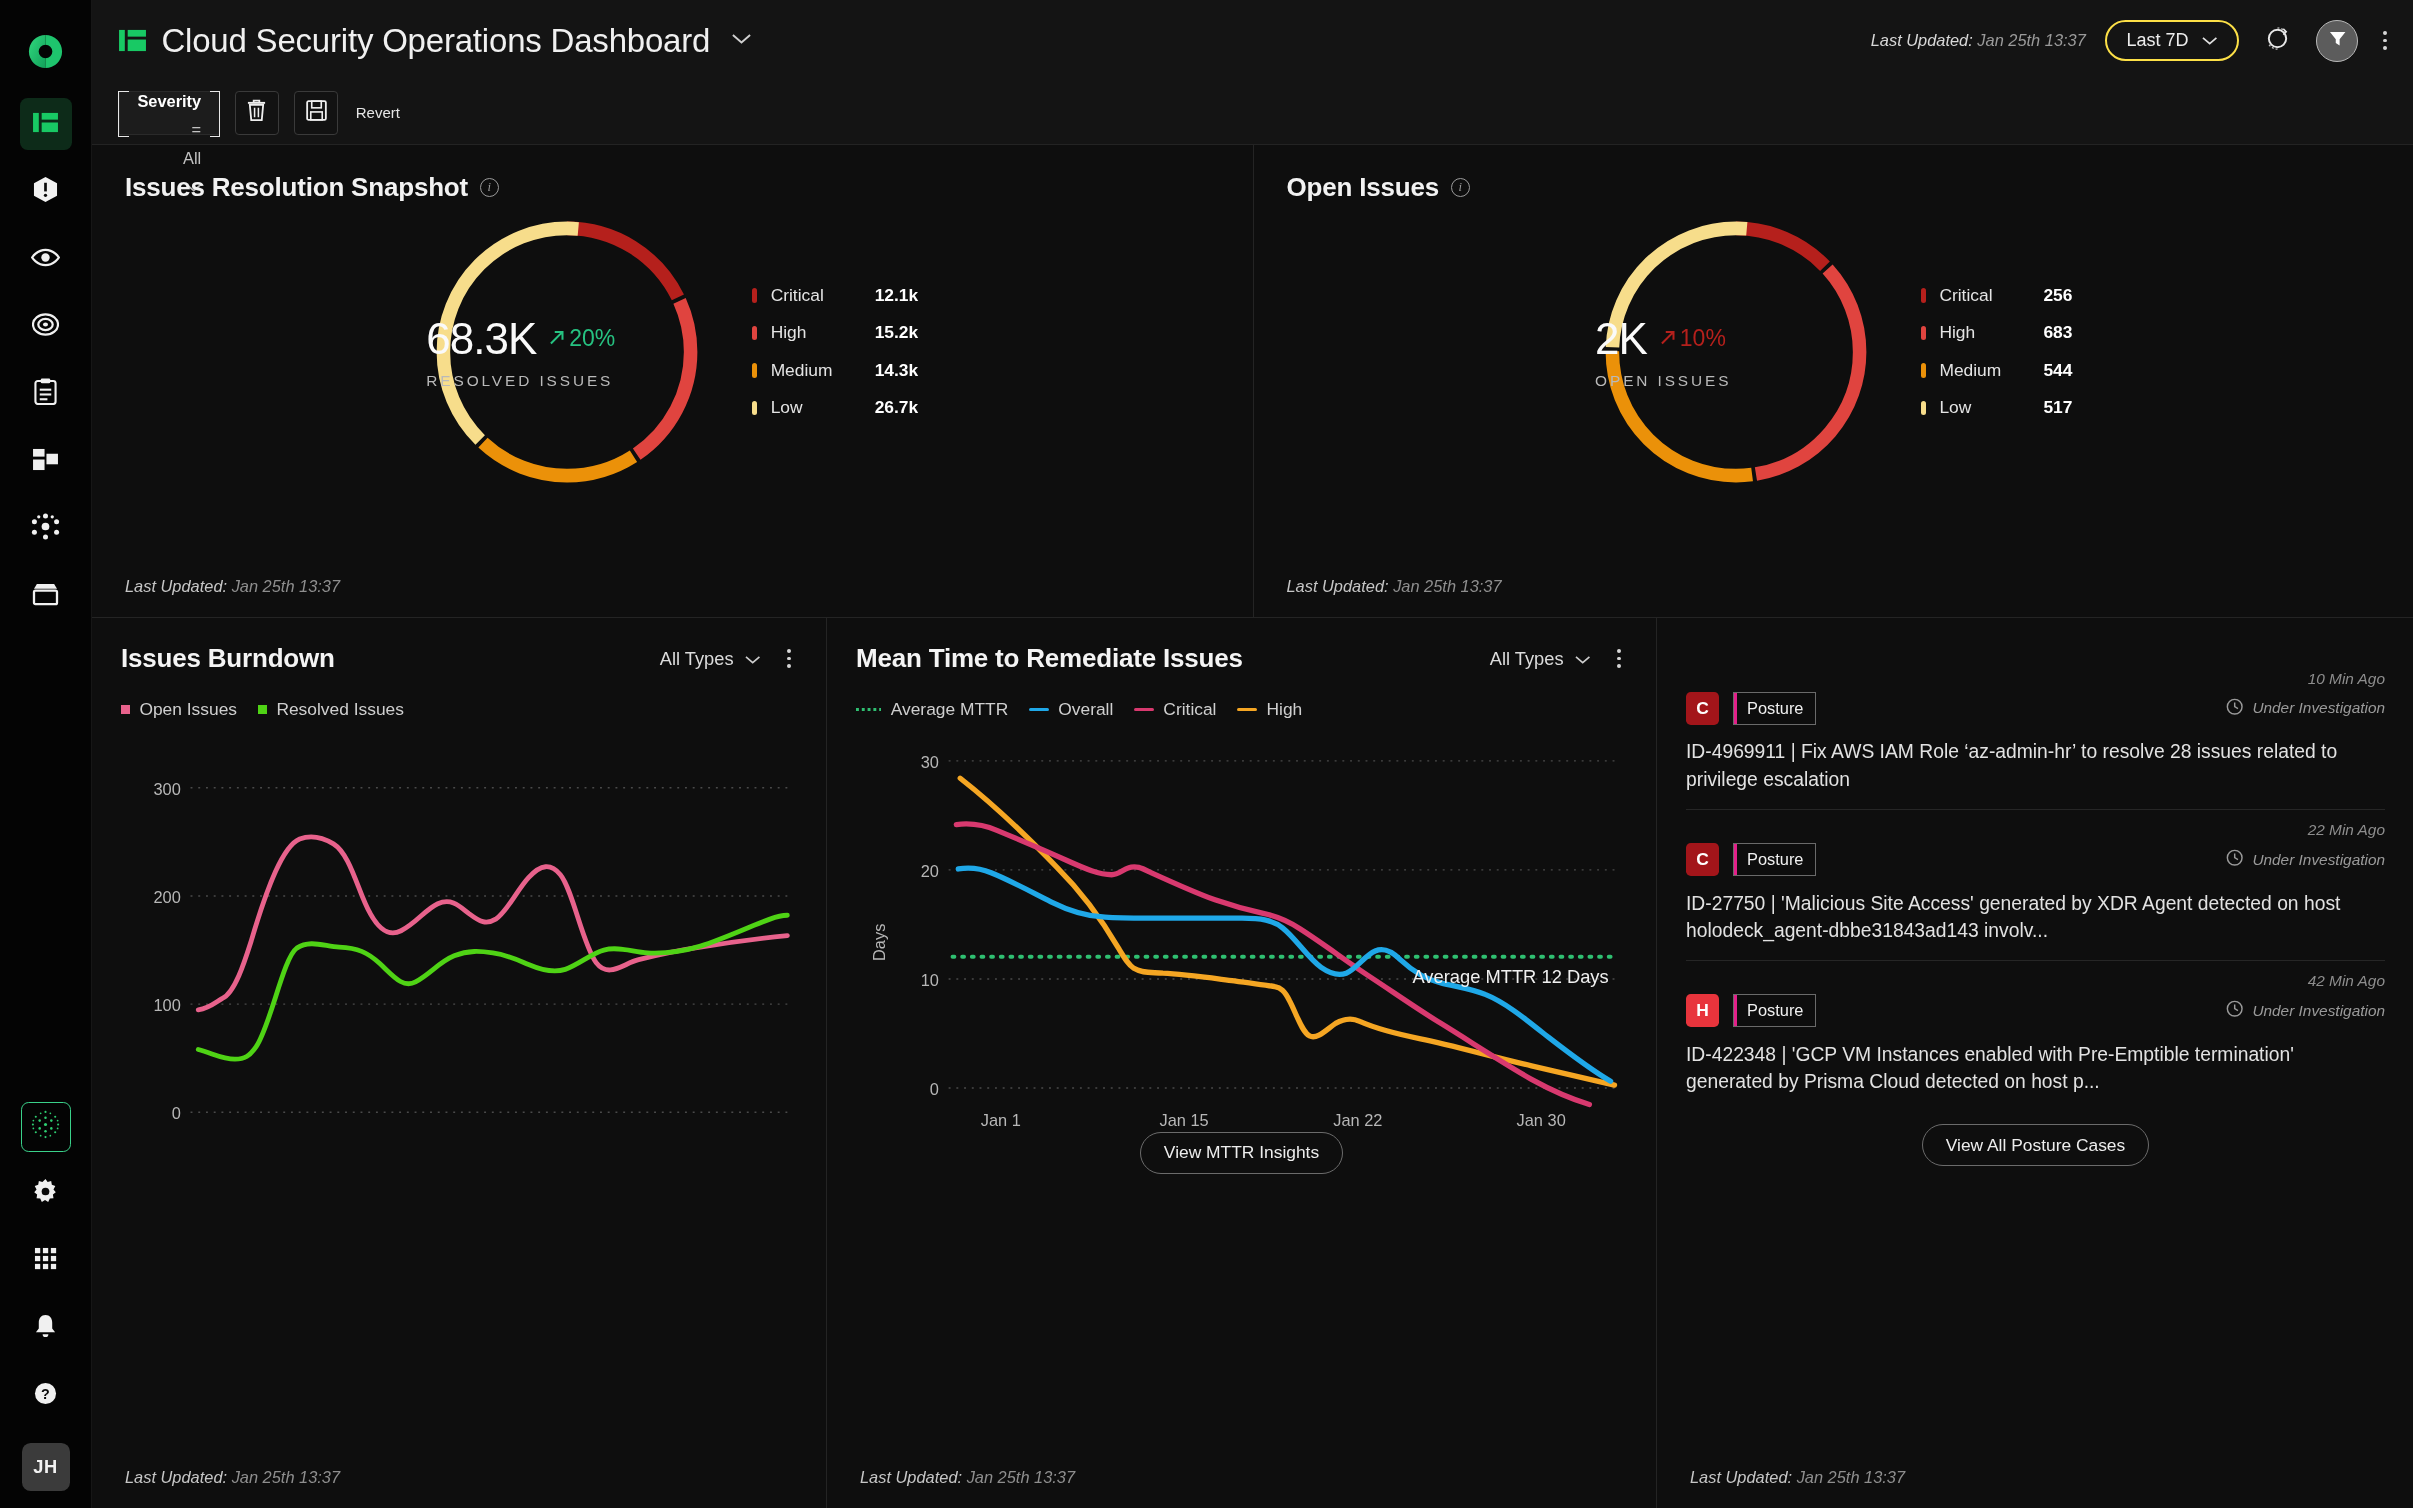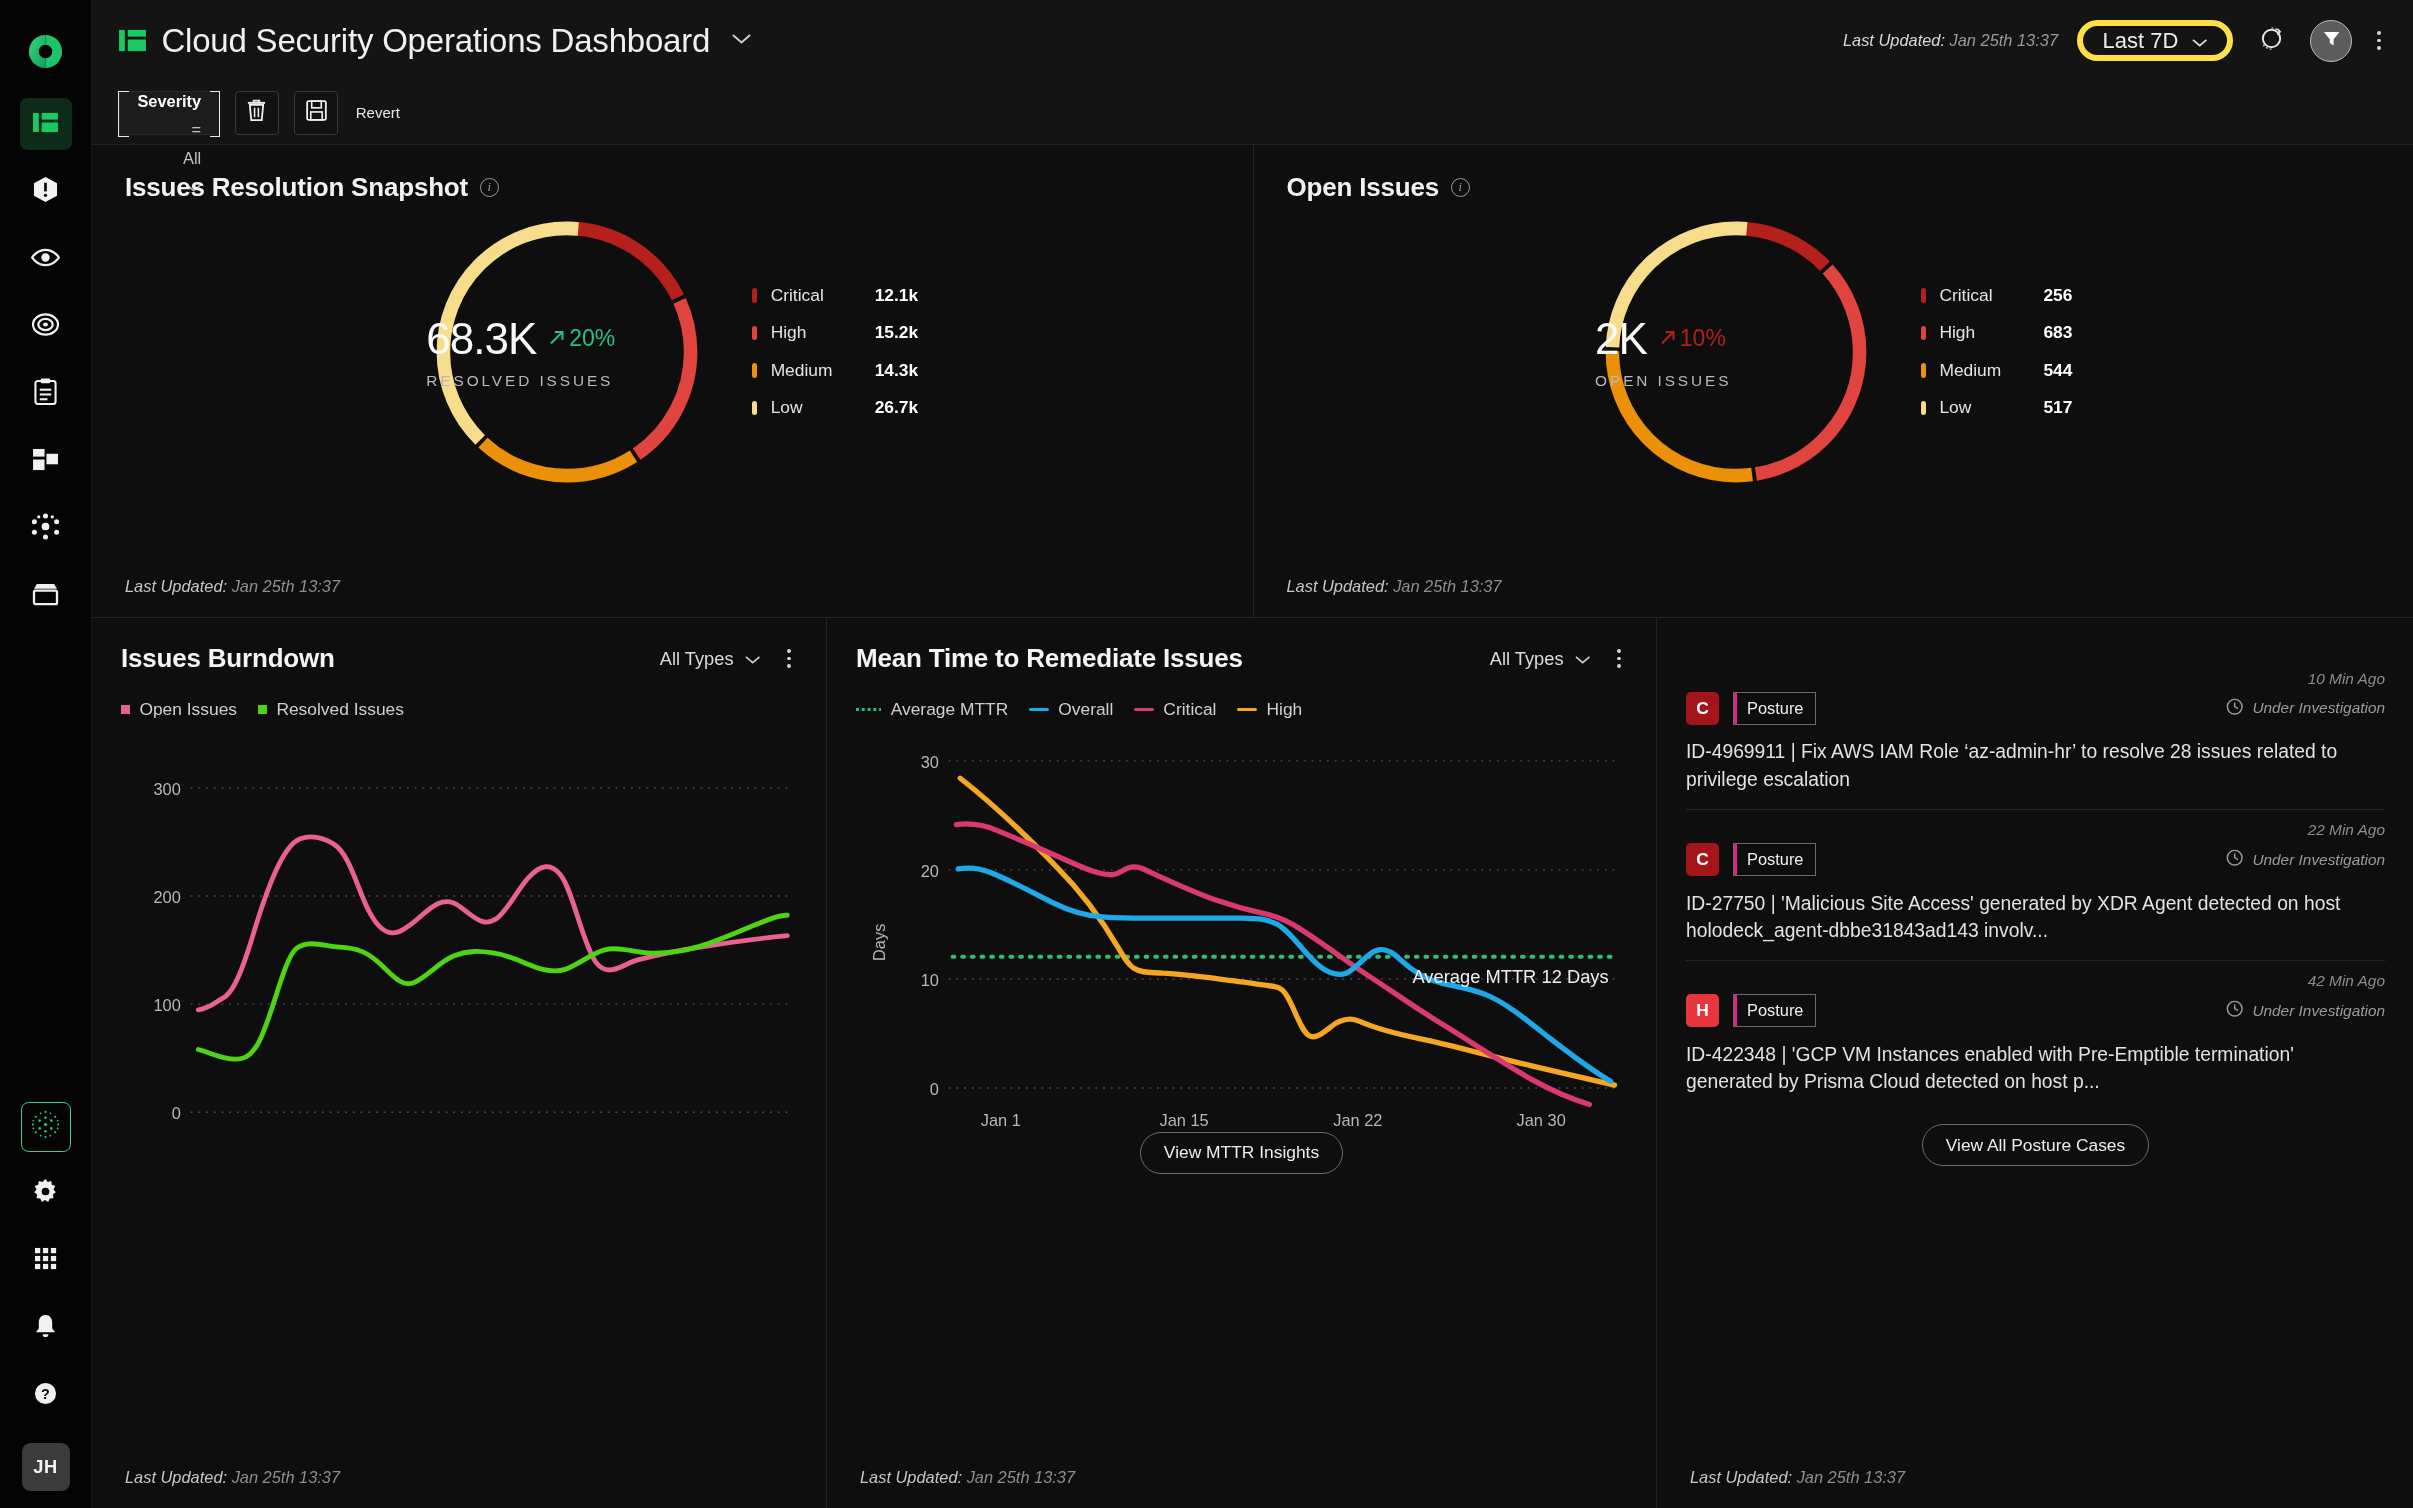--- a/index.html
+++ b/index.html
@@ -34,32 +34,32 @@
     color: #f2f2f2; font-size: 18.3px; font-weight: bold;
     display: flex; align-items: center; justify-content: center;
     letter-spacing: 0.5px; margin-top: 5.8px; cursor: pointer;
   }
 
   
   .main { flex: 1 1 auto; height: 1508px; display: flex; flex-direction: column; background: #0e0e0e; }
 
   .topbar {
     height: 81px; display: flex; align-items: center;
-    padding: 0 27px 0 27px; background: #141414;
+    padding: 0 21px 0 27px; background: #141414;
   }
   .title-icon { width: 27px; height: 25px; margin-right: 15.4px; flex: 0 0 auto; }
   .page-title { font-size: 33px; color: #f0f0f0; font-weight: 400; letter-spacing: -0.2px; white-space: nowrap; }
   .title-caret { margin-left: 21px; color: #cfcfcf; }
   .topbar-right { margin-left: auto; display: flex; align-items: center; gap: 19.3px; }
   .last-updated { font-size: 16.4px; font-style: italic; color: #9a9a9a; white-space: nowrap; }
   .last-updated b { color: #d8d8d8; font-weight: normal; }
   .pill {
-    border: 6px solid #fde047; border-radius: 21px; height: 41px;
+    border: 2px solid #fde047; border-radius: 21px; height: 41px;
     padding: 0 19.3px; display: flex; align-items: center; gap: 13.5px;
-    color: #ededed; font-size: 22px; cursor: pointer; background: transparent;
+    color: #ededed; font-size: 18px; cursor: pointer; background: transparent;
   }
   .icon-btn { width: 39px; height: 39px; display: flex; align-items: center; justify-content: center; cursor: pointer; }
   .filter-btn { width: 42px; height: 42px; border-radius: 50%; border: 1px solid #b9b9b9; background: #5c5c5c;
                 display:flex; align-items:center; justify-content:center; cursor:pointer; }
   .kebab { display: flex; flex-direction: column; gap: 3.9px; align-items: center; cursor: pointer; padding: 5.8px; }
   .kebab i { width: 3.9px; height: 3.9px; border-radius: 50%; background: #d6d6d6; display:block; }
 
   .filterbar {
     height: 64px; display: flex; align-items: center; gap: 15.4px;
     padding: 0 27px; background: #141414; border-bottom: 1px solid #232323;

